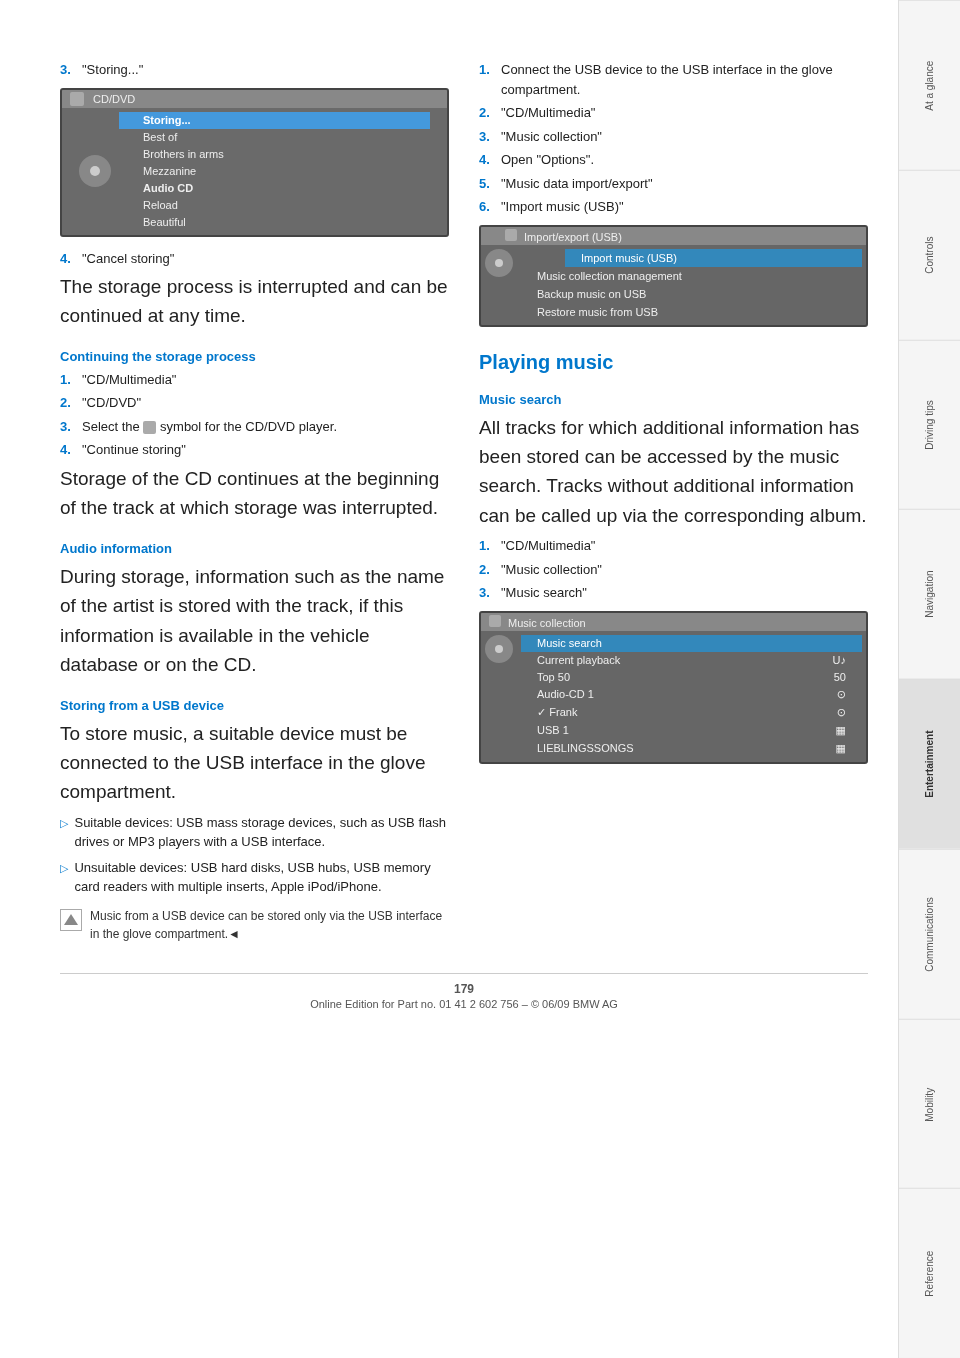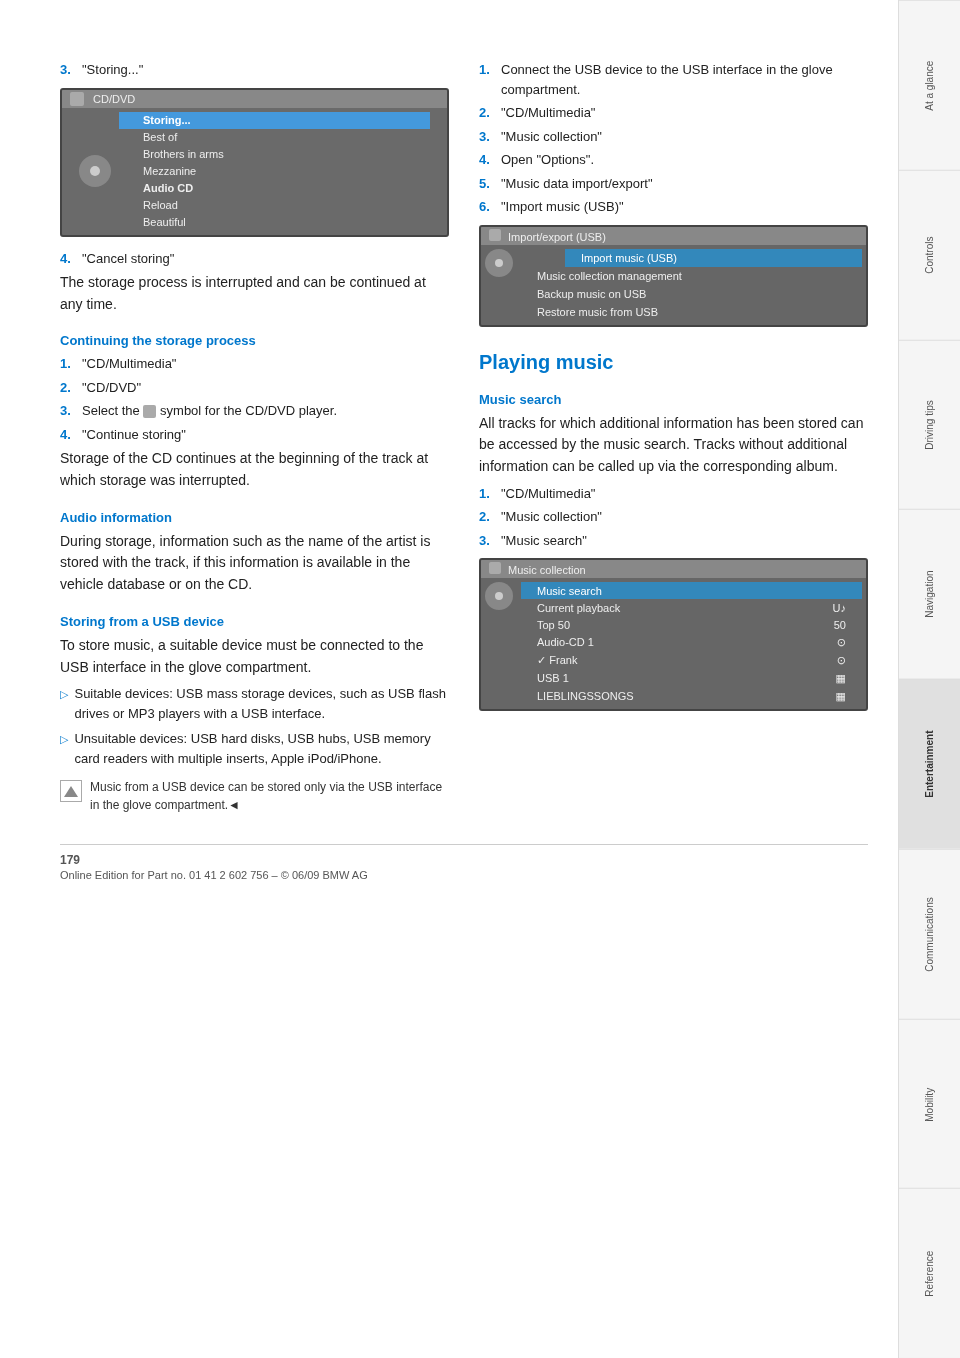--- a/index.html
+++ b/index.html
@@ -70,21 +70,21 @@
     .large-heading {
       color: #0077cc;
       font-size: 20px;
       font-weight: bold;
       margin-top: 24px;
       margin-bottom: 6px;
     }
 
     
     .para {
-      font-size: 14px;
+      font-size: 19px;
       line-height: 1.55;
       margin-bottom: 6px;
       color: #222;
     }
 
     
     .bullet-item {
       display: flex;
       gap: 6px;
       margin-bottom: 6px;
@@ -169,21 +169,21 @@
       border: 2px solid #444;
       border-radius: 3px;
       margin: 8px 0 12px 0;
       overflow: hidden;
       font-size: 11px;
     }
 
     .import-title {
       background: #888;
       color: #eee;
-      padding: 2px 8px;
+      padding: 2px 24px;
       font-size: 11px;
     }
 
     .import-row {
       padding: 3px 16px;
       color: #eee;
     }
 
     .import-row.highlighted {
       background: #3388bb;
@@ -247,21 +247,21 @@
     }
 
     .sidebar-tab.active {
       background: #e0e0e0;
       color: #333;
       font-weight: bold;
     }
 
     
     .page-footer {
-      text-align: left;
+      text-align: center;
       color: #555;
       font-size: 11px;
       margin-top: 30px;
       border-top: 1px solid #ccc;
       padding-top: 8px;
     }
 
     .page-number {
       font-size: 12px;
       font-weight: bold;

